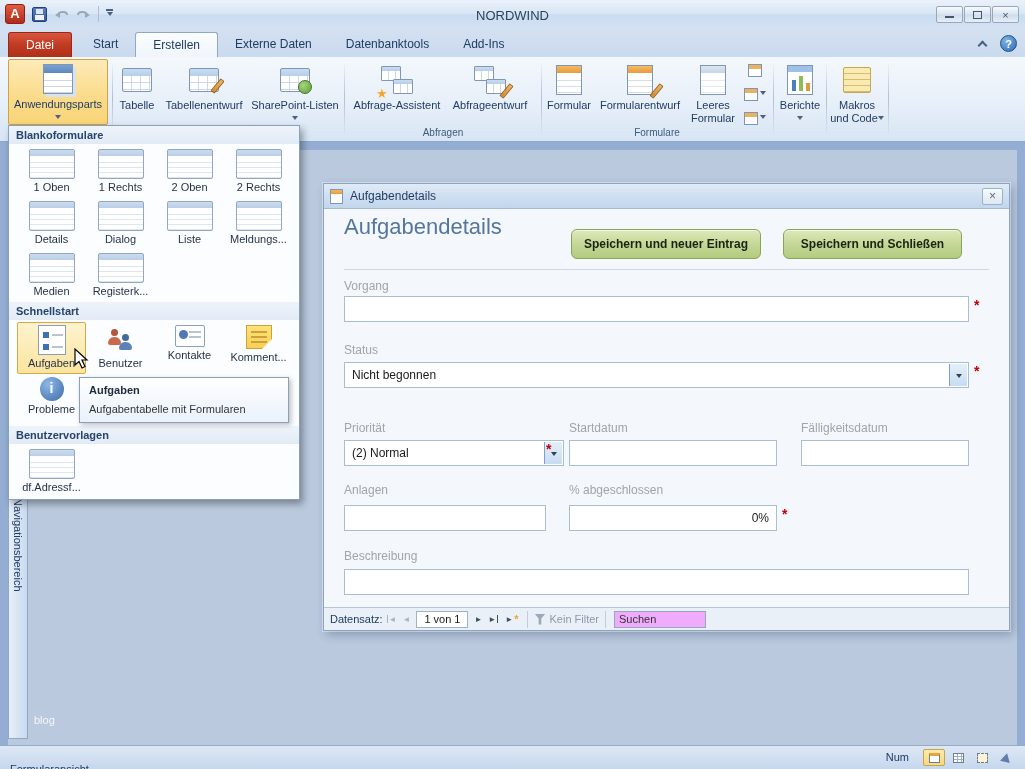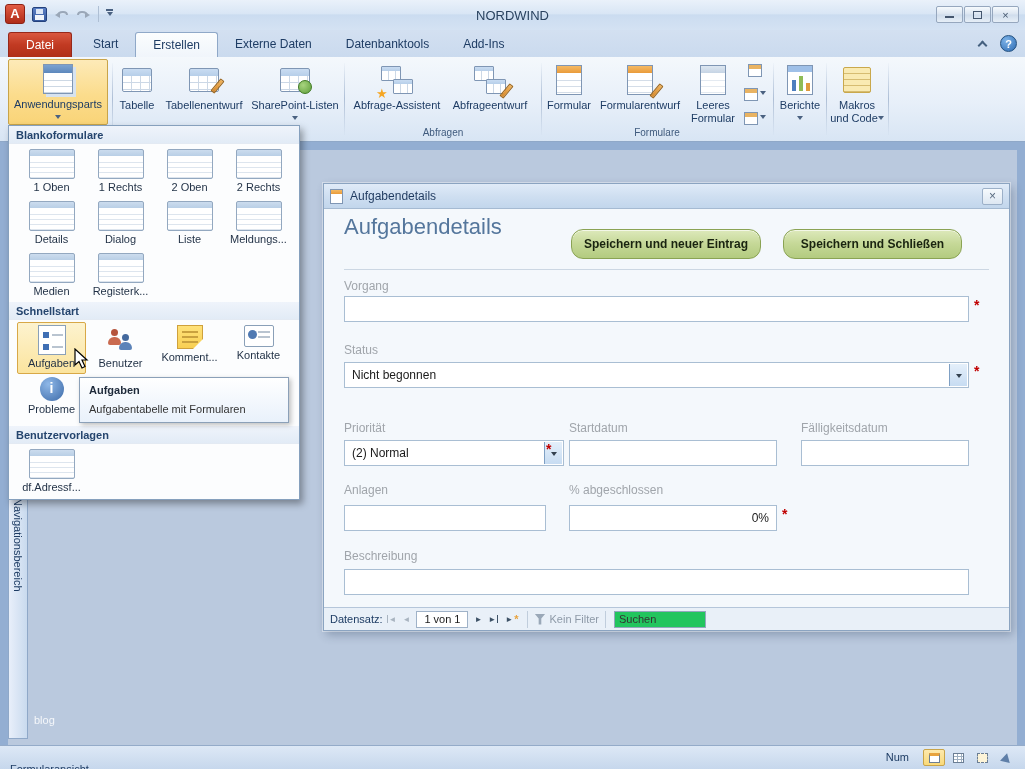--- a/index.html
+++ b/index.html
@@ -128,21 +128,21 @@
   .form-window{position:absolute;left:323px;top:183px;width:687px;height:448px;background:#f4f8fc;
     border:1px solid #8ba4c1;box-shadow:0 0 0 1px rgba(255,255,255,.4),3px 4px 9px rgba(30,50,80,.3);z-index:10;}
   .fw-titlebar{height:25px;background:linear-gradient(#e0ebf8,#cfdff1 50%,#c2d6ec);border-bottom:1px solid #a5bad2;
     display:flex;align-items:center;padding:0 6px;}
   .fw-icon{width:13px;height:15px;background:#fff;border:1px solid #7f96b4;
     background-image:linear-gradient(#f4b964,#ea9b3a);background-size:100% 4px;background-repeat:no-repeat;}
   .fw-title{font-size:12px;color:#1f3a5f;margin-left:7px;}
   .fw-close{margin-left:auto;width:21px;height:17px;border:1px solid #9cb0c8;border-radius:2px;
     background:linear-gradient(#f6fafd,#dde7f2);color:#5a6c80;font-size:12px;line-height:14px;text-align:center;}
   .fheading{position:absolute;left:20px;top:30px;font-size:22px;color:#54769c;}
-  .greenbtn{position:absolute;top:45px;height:30px;border:1px solid #8aa354;border-radius:12px;font-size:12px;font-weight:bold;color:#1a2410;
+  .greenbtn{position:absolute;top:45px;height:30px;border:1px solid #8aa354;border-radius:6px;font-size:12px;font-weight:bold;color:#1a2410;
     background:linear-gradient(#dde9bb,#c5d897 50%,#b3cb80);box-shadow:inset 0 1px 0 rgba(255,255,255,.65);
     display:flex;align-items:center;justify-content:center;}
   .hsep{position:absolute;left:20px;right:20px;top:85px;height:1px;background:#ccd7e3;}
   .flabel{position:absolute;font-size:12px;color:#a0a5ab;}
   .finput{position:absolute;height:26px;background:#fff;border:1px solid #a9bed3;font-size:12px;color:#1a1a1a;
     display:flex;align-items:center;padding:0 7px;}
   input.finput{font-family:inherit;}
   .fcombo .dd{position:absolute;right:1px;top:1px;bottom:1px;width:18px;border-left:1px solid #7fa0c4;
     background:linear-gradient(#e4effa,#c7dcf2);display:flex;align-items:center;justify-content:center;}
   .ddtri{width:0;height:0;border:3.5px solid transparent;border-top:4px solid #33414f;margin-top:4px;}
@@ -151,21 +151,21 @@
   .recnav{position:absolute;left:0;right:0;bottom:0;height:23px;background:#e9f0f8;border-top:1px solid #b5c6da;
     display:flex;align-items:center;padding-left:6px;font-size:11px;color:#1e3c64;}
   .rnbtn{height:17px;display:flex;align-items:center;justify-content:center;font-size:8px;padding:0 3px;}
   .rn-dis{color:#a9b4c0;} .rn-en{color:#3d5166;}
   .rnbar{display:inline-block;width:1px;height:8px;background:currentColor;margin:0 1px;}
   .rnstar{color:#e8a33d;font-size:11px;font-weight:bold;margin-left:1px;}
   .rnbox{width:52px;height:17px;background:#fff;border:1px solid #9fb2c8;text-align:center;line-height:15px;margin:0 3px;font-size:11px;color:#1a1a1a;}
   .rnsep{width:1px;height:17px;background:#c0cddc;margin:0 6px;}
   .funnel{width:11px;height:11px;clip-path:polygon(0 0,100% 0,62% 45%,62% 100%,38% 100%,38% 45%);background:#9aa8b8;margin-right:4px;}
   .kf{color:#8e9aa8;}
-  .search{width:92px;height:17px;border:1px solid #93a7bd;background:#22c55e;font-size:11px;padding:0 4px;font-family:inherit;color:#333;margin-left:2px;}
+  .search{width:92px;height:17px;border:1px solid #93a7bd;background:#f0abfc;font-size:11px;padding:0 4px;font-family:inherit;color:#333;margin-left:2px;}
 
   
   .statusbar{position:absolute;left:0;right:0;bottom:0;height:24px;background:linear-gradient(#dde8f6,#c6d7ec);
     border-top:1px solid #94abc9;font-size:11px;color:#1e3c64;}
   .sb-left{position:absolute;left:10px;top:5px;margin-top:12px;}
   .sb-num{position:absolute;right:116px;top:5px;}
   .sb-icons{position:absolute;right:8px;top:3px;display:flex;gap:2px;}
   .sbico{width:22px;height:17px;border:1px solid transparent;border-radius:2px;display:flex;align-items:center;justify-content:center;}
   .sbico.active{background:linear-gradient(#fde9ad,#f9d979);border-color:#c8a44a;}
   .mini-form{width:11px;height:10px;background:#fff;border:1px solid #6b7e94;border-top:3px solid #e8a33d;}
@@ -484,26 +484,26 @@
           <div>Aufgaben</div>
         </div>
       <div class="gitem">
           <div class="gic gusers">
             <i class="person p1"></i>
             <i class="person p2"></i>
           </div>
           <div>Benutzer</div>
         </div>
       <div class="gitem">
+          <div class="gic gcontact"></div>
+          <div>Kontakte</div>
+        </div>
+      <div class="gitem">
           <div class="gic gnote"></div>
           <div>Komment...</div>
-        </div>
-      <div class="gitem">
-          <div class="gic gcontact"></div>
-          <div>Kontakte</div>
         </div>
       <div class="gitem">
           <div class="gic gproblem">i</div>
           <div>Probleme</div>
         </div>
     </div>
     <div class="gsec-hd">Benutzervorlagen</div>
     <div class="ggrid">
       <div class="gitem">
           <div class="gic gform"></div>

